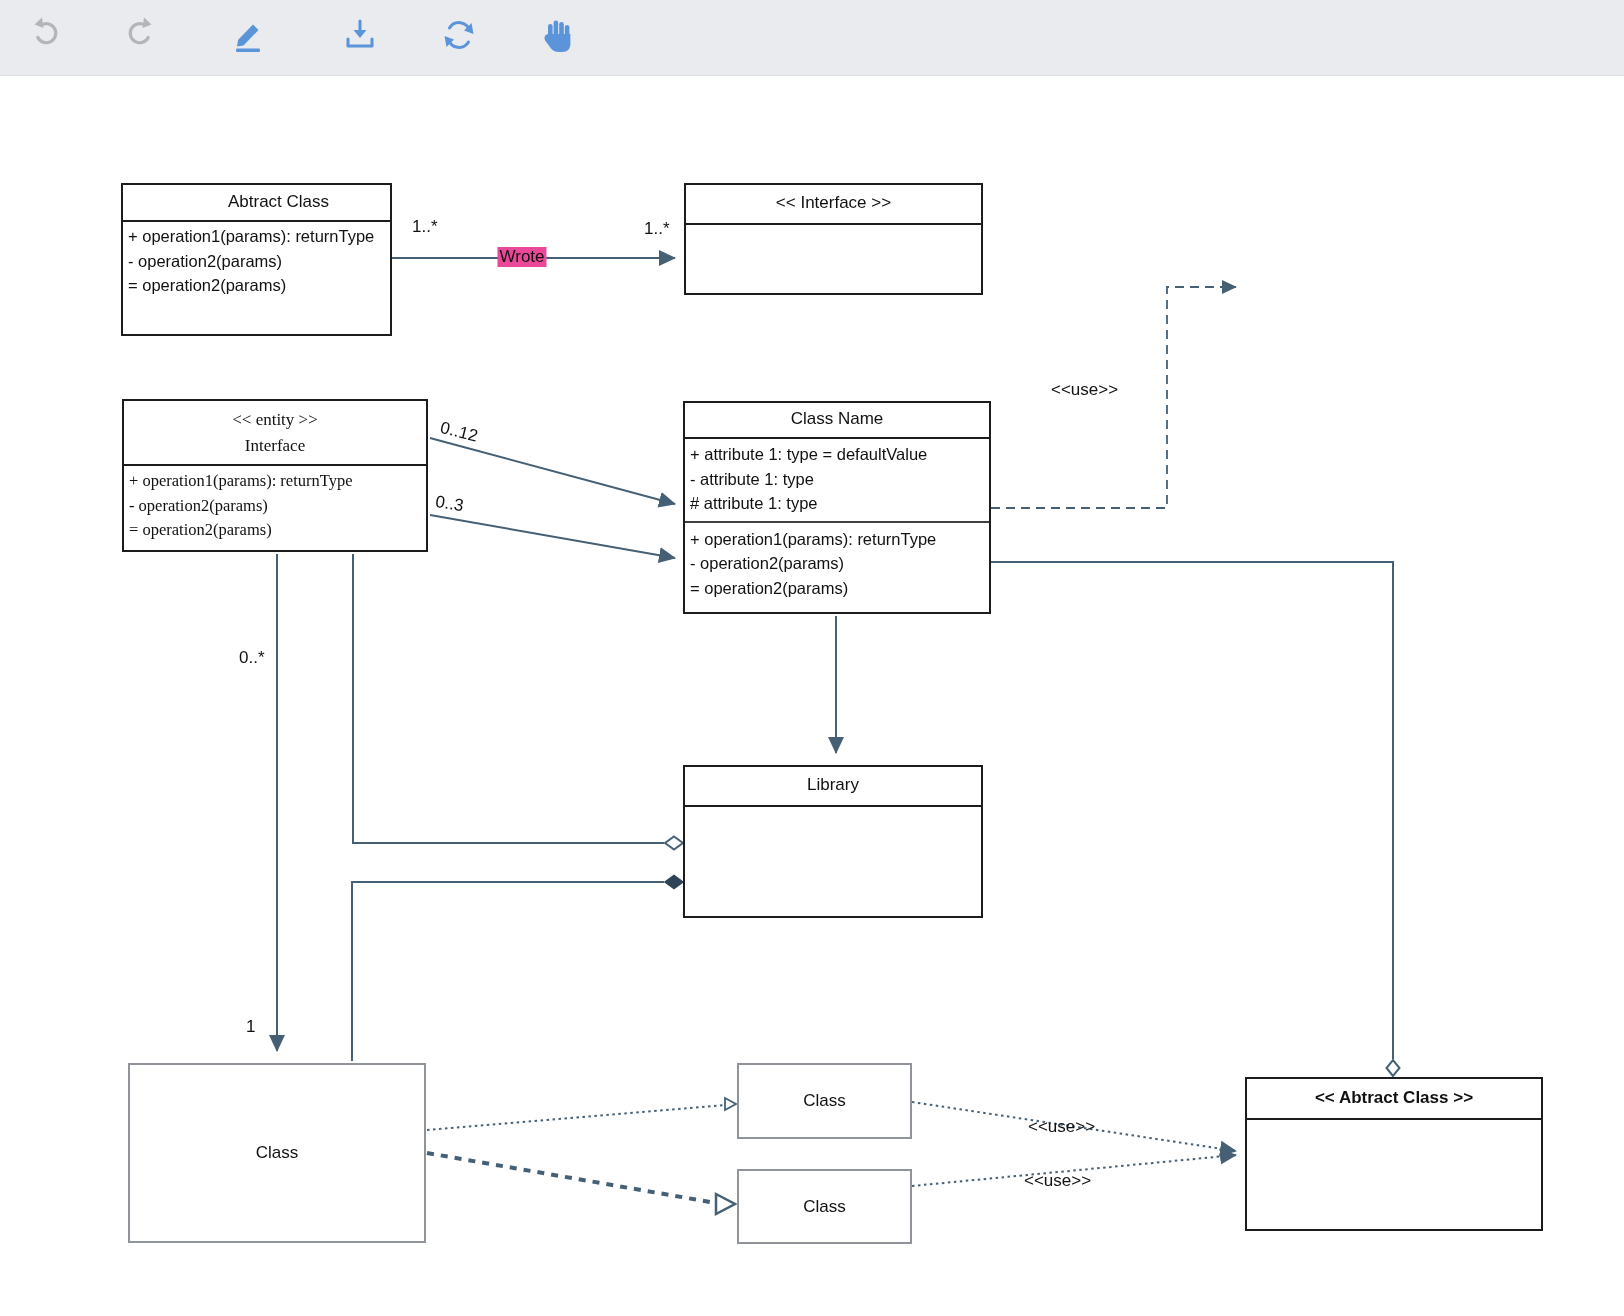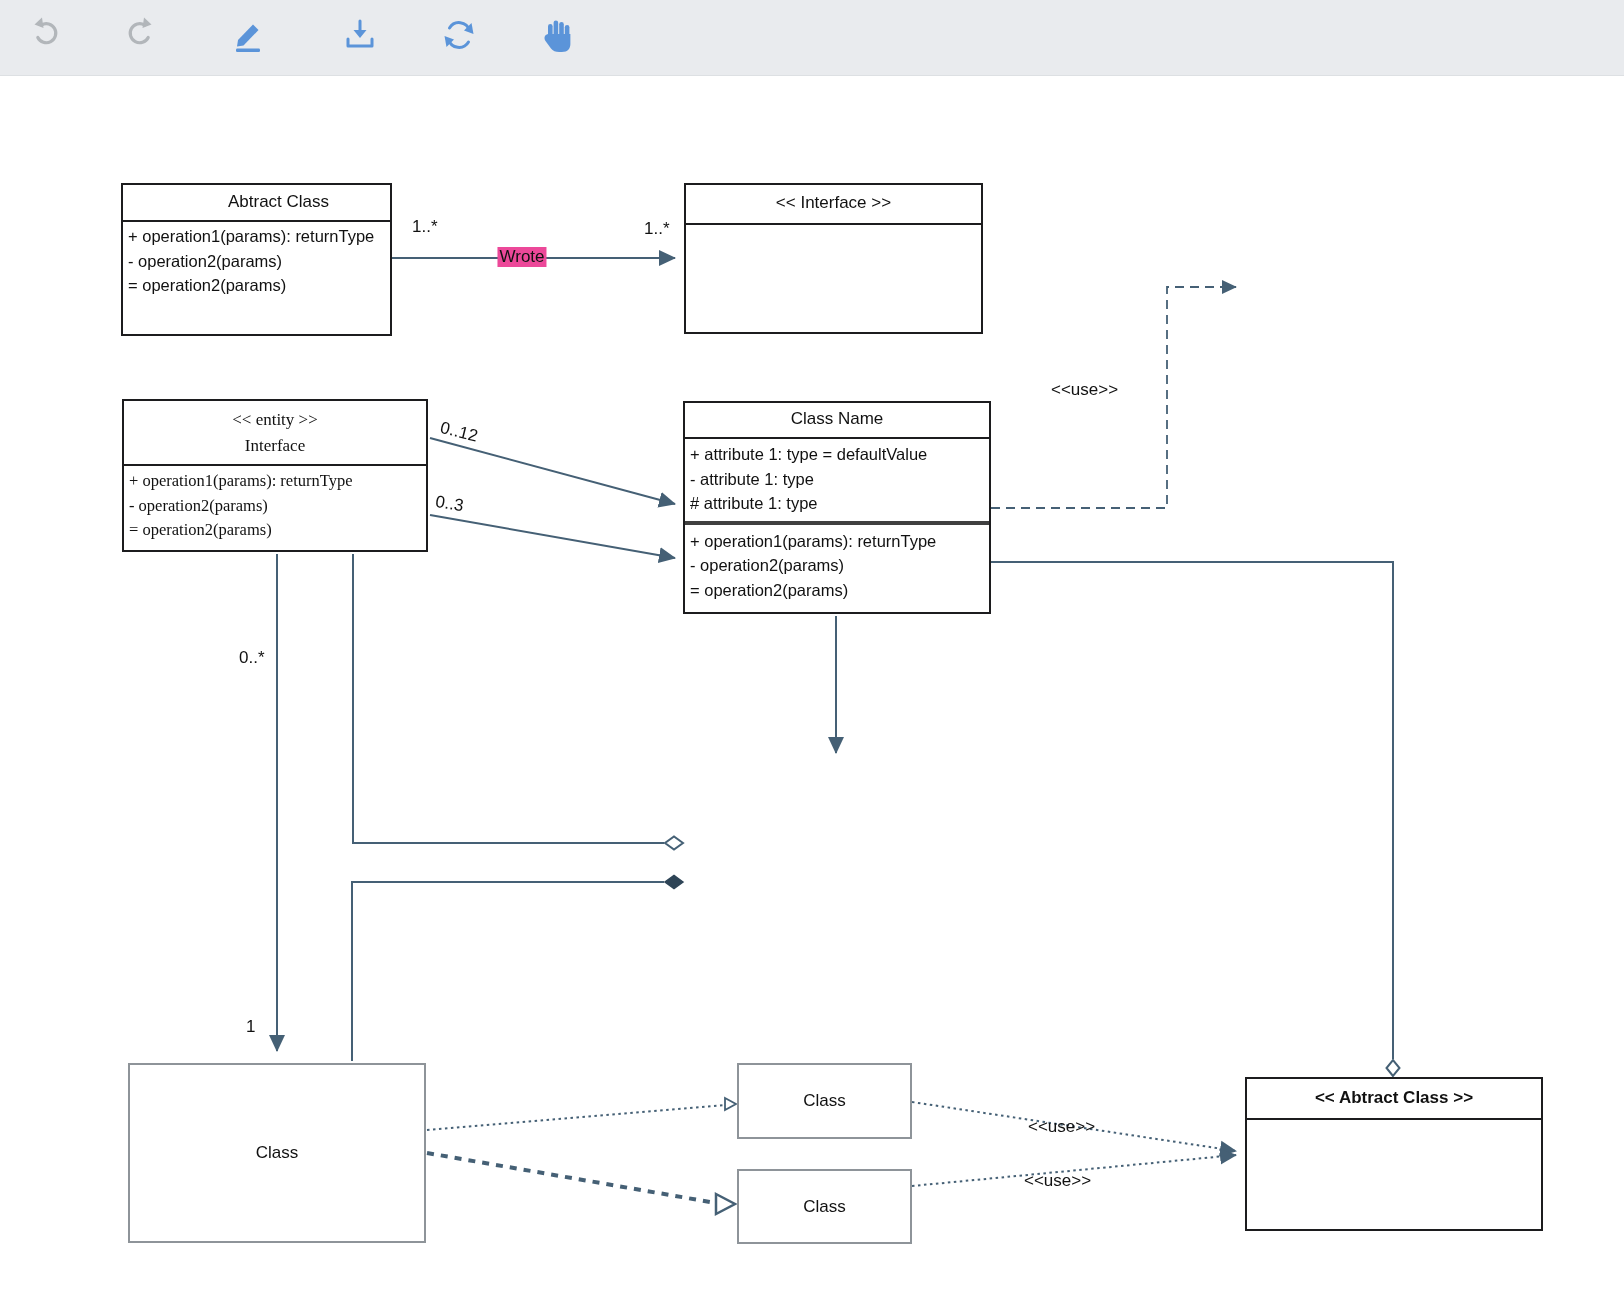--- a/index.html
+++ b/index.html
@@ -13,21 +13,21 @@
   .edge.dashed{stroke-dasharray:9 6;stroke-width:1.8;}
   .edge.dotted{stroke-dasharray:2.5 3.5;}
   
   .uml{position:absolute;background:#fff;border:2px solid #1c1c1e;box-sizing:border-box;font-size:17px;}
   .uml.gray{border:2px solid #8e9499;}
   .hd{border-bottom:2px solid #1c1c1e;text-align:center;}
   .hd1{line-height:33px;height:35px;padding-left:44px;}
   .hd2{padding:6px 0 5px;line-height:26px;}
   .bd{padding:3px 2px 0 5px;font-size:16.5px;line-height:24.5px;}
   .bd.wrap{word-break:break-all;padding-top:2px;}
-  .attrs{border-bottom:4px solid #404040;padding:3px 2px 5px 5px;font-size:16.5px;line-height:24.5px;}
+  .attrs{border-bottom:2px solid #404040;padding:3px 2px 5px 5px;font-size:16.5px;line-height:24.5px;}
   .center-label{display:flex;align-items:center;justify-content:center;height:100%;}
   
   .elabel{position:absolute;font-size:17px;white-space:nowrap;}
   .elabel.onwire{transform:translate(-50%,-50%);background:#ec4899;padding:0 2px;}
   .rot14{transform:rotate(14deg);transform-origin:0 0;}
   .rot9{transform:rotate(9deg);transform-origin:0 0;}
 </style>
 </head>
 <body>
 
@@ -128,21 +128,21 @@
 
   <div class="uml" style="left:121px;top:183px;width:271px;height:153px;">
     <div class="hd hd1">Abtract Class</div>
     <div class="bd wrap">
       <div>+ operation1(params): returnType</div>
       <div>- operation2(params)</div>
       <div>= operation2(params)</div>
     </div>
   </div>
 
-  <div class="uml" style="left:684px;top:183px;width:299px;height:151px;">
+  <div class="uml" style="left:684px;top:183px;width:299px;height:112px;">
     <div class="hd" style="line-height:36px;height:38px;">&lt;&lt; Interface &gt;&gt;</div>
   </div>
 
 
   <div class="uml" style="left:122px;top:399px;width:306px;height:153px;font-family:Liberation Serif, serif;">
     <div class="hd hd2">
       <div>&lt;&lt; entity &gt;&gt;</div>
       <div>Interface</div>
     </div>
     <div class="bd">
@@ -159,20 +159,23 @@
       <div>- attribute 1: type</div>
       <div># attribute 1: type</div>
     </div>
     <div class="bd" style="padding-top:4px;">
       <div>+ operation1(params): returnType</div>
       <div>- operation2(params)</div>
       <div>= operation2(params)</div>
     </div>
   </div>
 
+  <div class="uml" style="left:683px;top:765px;width:300px;height:153px;">
+    <div class="hd" style="line-height:36px;height:38px;">Library</div>
+  </div>
 
   <div class="uml gray" style="left:128px;top:1063px;width:298px;height:180px;">
     <div class="center-label">Class</div>
   </div>
 
   <div class="uml gray" style="left:737px;top:1063px;width:175px;height:76px;">
     <div class="center-label">Class</div>
   </div>
 
   <div class="uml gray" style="left:737px;top:1169px;width:175px;height:75px;">

